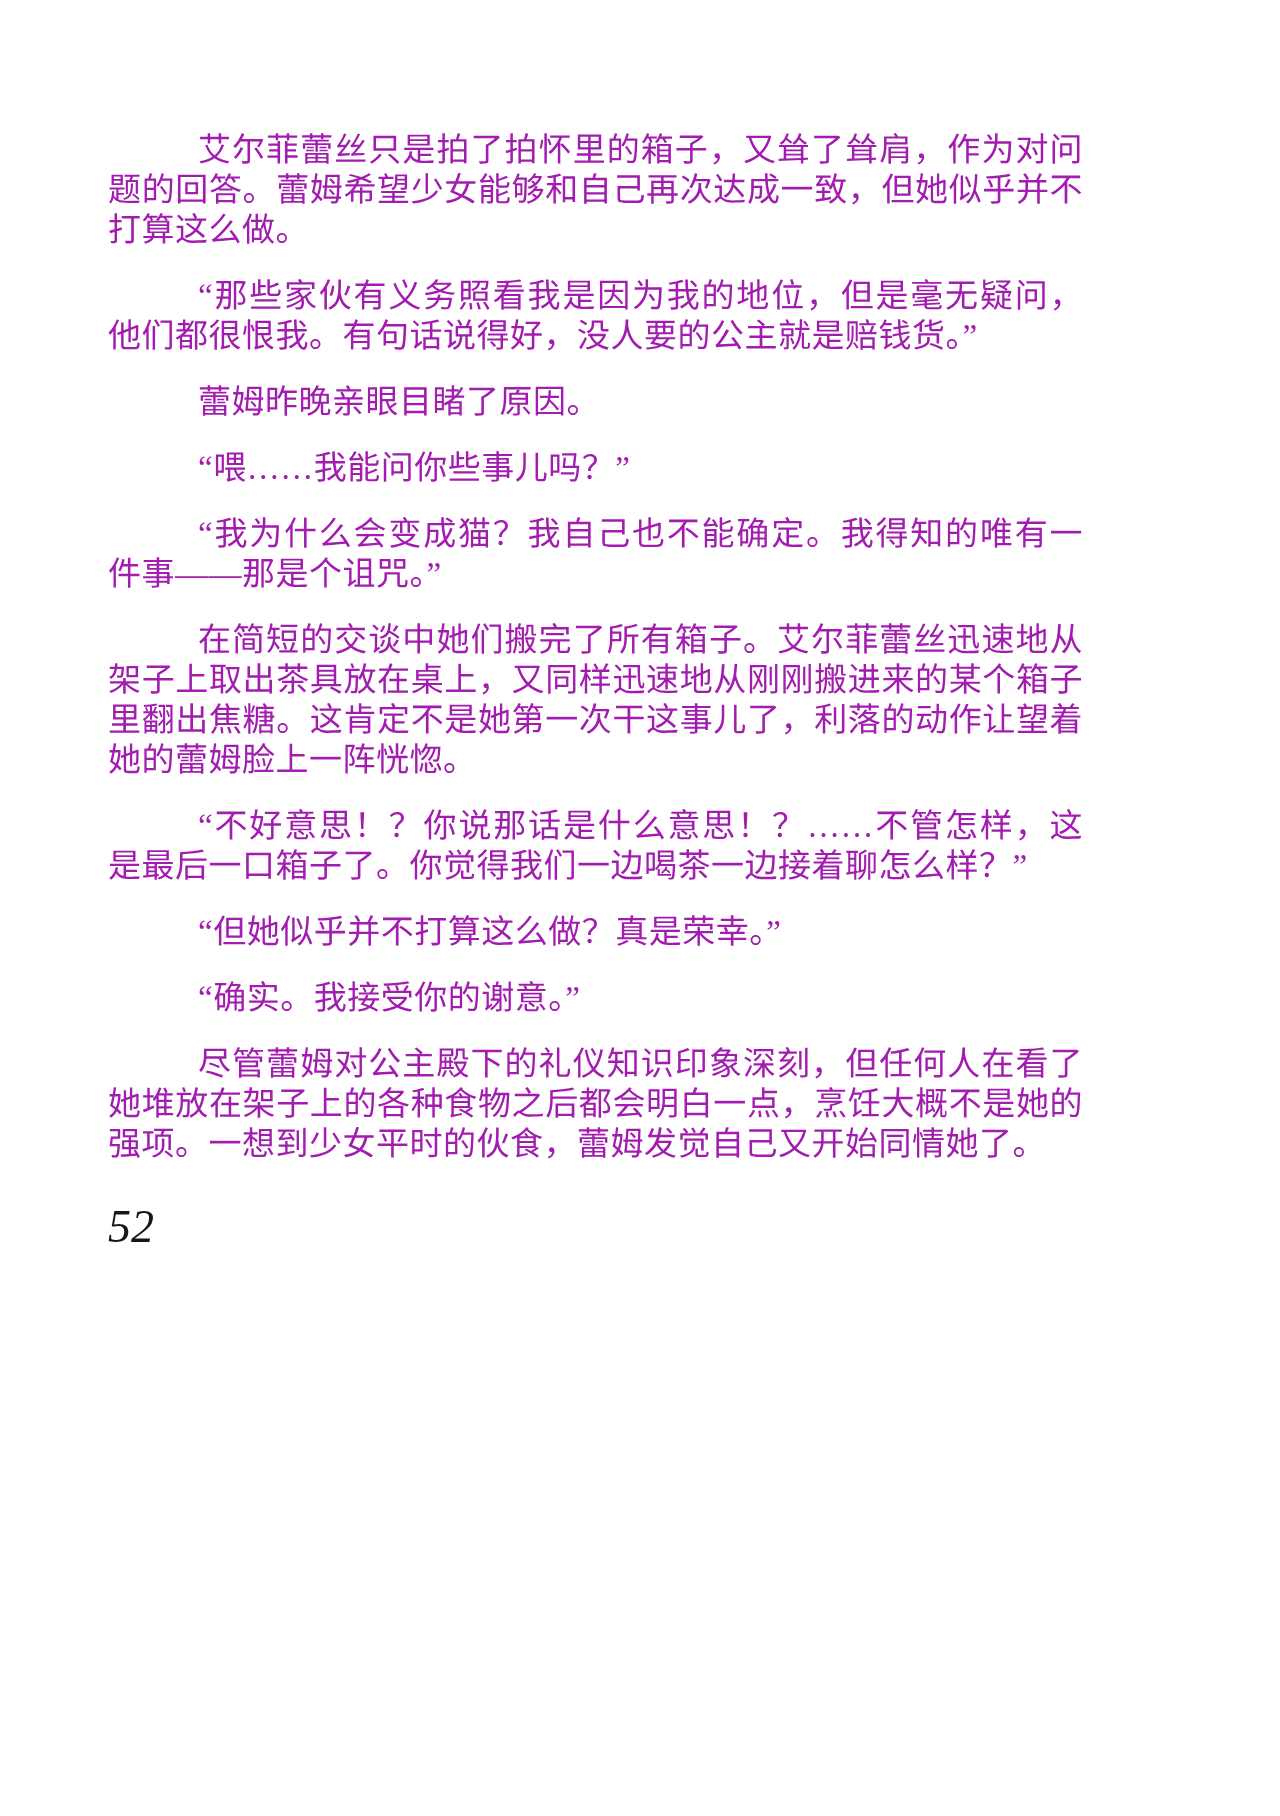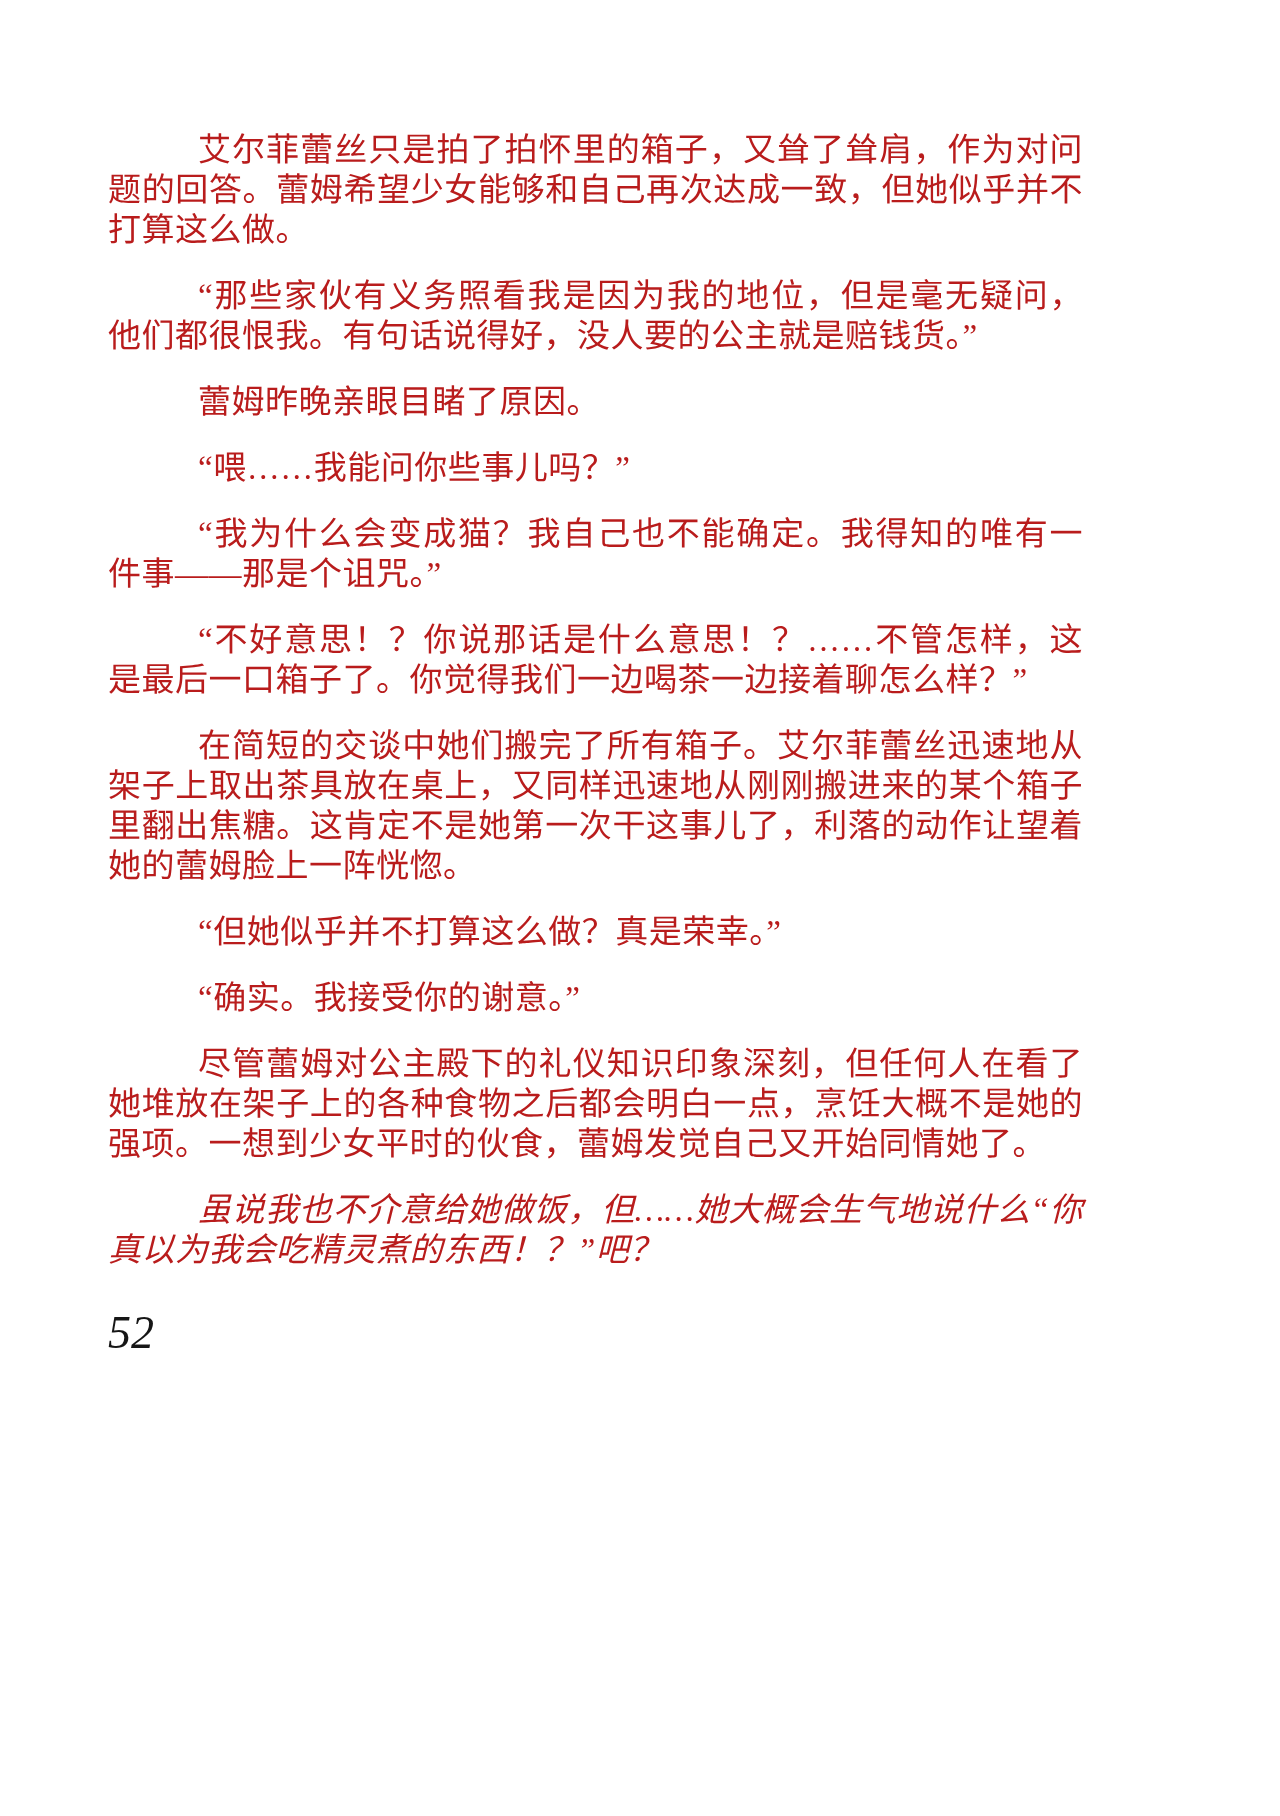--- a/index.html
+++ b/index.html
@@ -22,21 +22,21 @@
   .text-block {
     width: 975px;
   }
   .para {
     margin: 0 0 26px 0;
     font-size: 33px;
     line-height: 40px;
     letter-spacing: 0.5px;
     text-align: justify;
     text-indent: 90px;
-    color: #b91c1c;
+    color: #a21caf;
   }
   .para.em {
     font-style: italic;
   }
   .page-number {
     width: 975px;
     margin-top: 38px;
     text-align: left;
     font-size: 46px;
     line-height: 50px;
@@ -47,21 +47,20 @@
 </head>
 <body style="background: rgb(255, 255, 255);">
 
 <main class="page">
   <section class="text-block" id="paragraphs" style="color: rgb(26, 26, 26);">
       <p class="para">艾尔菲蕾丝只是拍了拍怀里的箱子，又耸了耸肩，作为对问题的回答。蕾姆希望少女能够和自己再次达成一致，但她似乎并不打算这么做。</p>
       <p class="para">“那些家伙有义务照看我是因为我的地位，但是毫无疑问，他们都很恨我。有句话说得好，没人要的公主就是赔钱货。”</p>
       <p class="para">蕾姆昨晚亲眼目睹了原因。</p>
       <p class="para">“喂……我能问你些事儿吗？”</p>
       <p class="para">“我为什么会变成猫？我自己也不能确定。我得知的唯有一件事——那是个诅咒。”</p>
+      <p class="para">在简短的交谈中她们搬完了所有箱子。艾尔菲蕾丝迅速地从架子上取出茶具放在桌上，又同样迅速地从刚刚搬进来的某个箱子里翻出焦糖。这肯定不是她第一次干这事儿了，利落的动作让望着她的蕾姆脸上一阵恍惚。</p>
       <p class="para">“不好意思！？你说那话是什么意思！？……不管怎样，这是最后一口箱子了。你觉得我们一边喝茶一边接着聊怎么样？”</p>
-      <p class="para">在简短的交谈中她们搬完了所有箱子。艾尔菲蕾丝迅速地从架子上取出茶具放在桌上，又同样迅速地从刚刚搬进来的某个箱子里翻出焦糖。这肯定不是她第一次干这事儿了，利落的动作让望着她的蕾姆脸上一阵恍惚。</p>
       <p class="para">“但她似乎并不打算这么做？真是荣幸。”</p>
       <p class="para">“确实。我接受你的谢意。”</p>
       <p class="para">尽管蕾姆对公主殿下的礼仪知识印象深刻，但任何人在看了她堆放在架子上的各种食物之后都会明白一点，烹饪大概不是她的强项。一想到少女平时的伙食，蕾姆发觉自己又开始同情她了。</p>
-      <p class="para em">虽说我也不介意给她做饭，但……她大概会生气地说什么“你真以为我会吃精灵煮的东西！？”吧？</p>
     </section>
   <footer class="page-number">52</footer>
 </main>
 
 </body></html>

